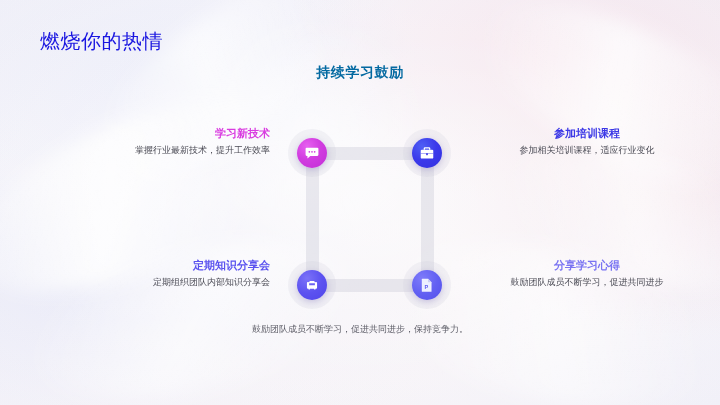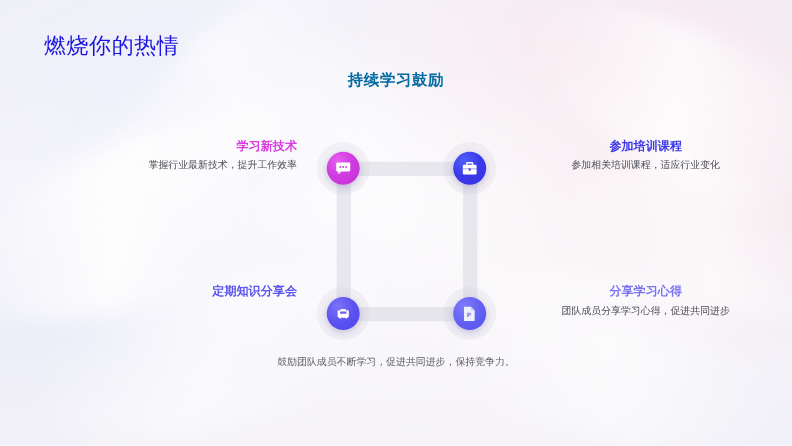--- a/index.html
+++ b/index.html
@@ -266,22 +266,23 @@
     <div class="f-desc">掌握行业最新技术，提升工作效率</div>
   </div>
 
   <div class="feature f-right feat-tr">
     <div class="f-title c-blue">参加培训课程</div>
     <div class="f-desc">参加相关培训课程，适应行业变化</div>
   </div>
 
   <div class="feature f-left feat-bl">
     <div class="f-title c-violet">定期知识分享会</div>
+    <div class="f-desc">定期组织团队内部知识分享会</div>
   </div>
 
   <div class="feature f-right feat-br">
     <div class="f-title c-indigo">分享学习心得</div>
-    <div class="f-desc">团队成员分享学习心得，促进共同进步</div>
+    <div class="f-desc">鼓励团队成员不断学习，促进共同进步</div>
   </div>
 
   <div class="footnote">鼓励团队成员不断学习，促进共同进步，保持竞争力。</div>
 
 </div>
 
 </body></html>

